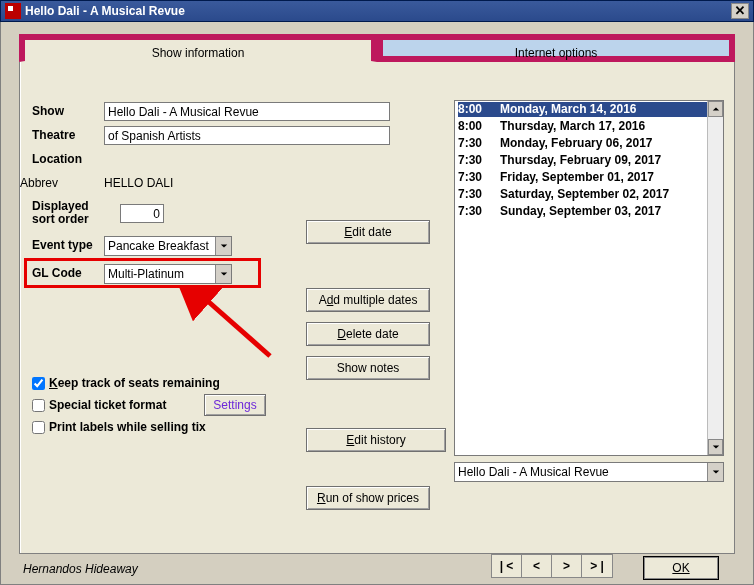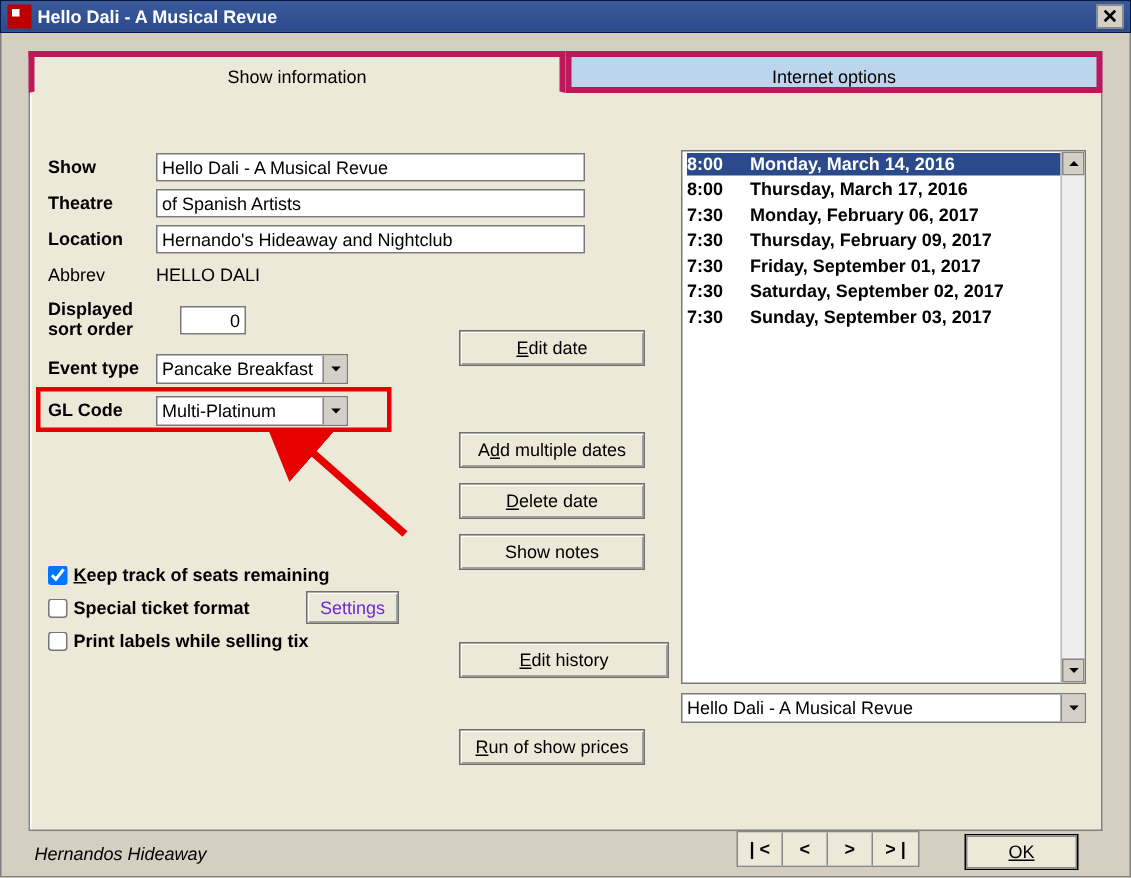--- a/index.html
+++ b/index.html
@@ -12,21 +12,21 @@
 .titlebar .close { margin-left: auto; width:18px; height:16px; background:#d4d0c8; color:#000; text-align:center; line-height:14px; border:1px solid #888; font-weight:bold; font-size:13px; }
 .titlebar .title { font-size: 12px; }
 
 
 .client { position: absolute; top: 22px; left: 0; right: 0; bottom: 0; background: #d4cfc0; border:1px solid #808080; border-top:none; }
 
 .frame { position:absolute; top:12px; left:18px; right:18px; height:520px; border:1px solid #808080; box-shadow: inset 1px 1px #fff; background: #ece9d8; }
 
 
 .tabs { position:absolute; top:-1px; left:-1px; right:-1px; height:28px; display:flex; }
-.tab { flex:1; text-align:center; line-height:26px; border:4px solid #be185d; background:#bcd4ec; cursor:pointer; }
+.tab { flex:1; text-align:center; line-height:26px; border:6px solid #be185d; background:#bcd4ec; cursor:pointer; }
 .tab.active { background:#ece9d8; border-bottom:1px solid #ece9d8; font-weight:normal; }
 
 .body { position:absolute; top:27px; left:0; right:0; bottom:0; }
 
 .lbl { position:absolute; }
 .bold { font-weight:bold; }
 .txt { position:absolute; border:1px solid #7a7a7a; background:#fff; padding:1px 3px; height:19px; }
 .combo { position:absolute; border:1px solid #7a7a7a; background:#fff; height:20px; display:flex; align-items:center; }
 .combo span { flex:1; padding:0 3px; overflow:hidden; white-space:nowrap; }
 .combo .arrow { width:16px; height:100%; background:#d4d0c8; border-left:1px solid #888; display:flex; align-items:center; justify-content:center; }
@@ -86,23 +86,22 @@
 
     <div class="body">
 
       <div class="lbl bold" style="left:12px; top:42px">Show</div>
       <input class="txt" style="left: 84px; top: 40px; width: 286px;" value="Hello Dali - A Musical Revue">
 
       <div class="lbl bold" style="left:12px; top:66px">Theatre</div>
       <input class="txt" style="left: 84px; top: 64px; width: 286px;" value="of Spanish Artists">
 
       <div class="lbl bold" style="left:12px; top:90px">Location</div>
-      <input class="txt" style="left: 84px; top: 88px; width: 286px;" value="Hernando's Hideaway and Nightclub">
-
-      <div class="lbl" style="left:12px; top:114px">Abbrev</div>
+
+      <div class="lbl" style="left:0; top:114px">Abbrev</div>
       <div class="lbl" style="left:84px; top:114px">HELLO DALI</div>
 
       <div class="lbl bold" style="left:12px; top:138px; width:70px; line-height:13px">Displayed sort order</div>
       <input class="txt" style="left: 100px; top: 142px; width: 44px; text-align: right;" value="0">
 
       <div class="lbl bold" style="left:12px; top:176px">Event type</div>
       <div class="combo" style="left:84px; top:174px; width:128px">
         <span>Pancake Breakfast</span>
         <div class="arrow">
             <svg viewBox="0 0 10 10">

